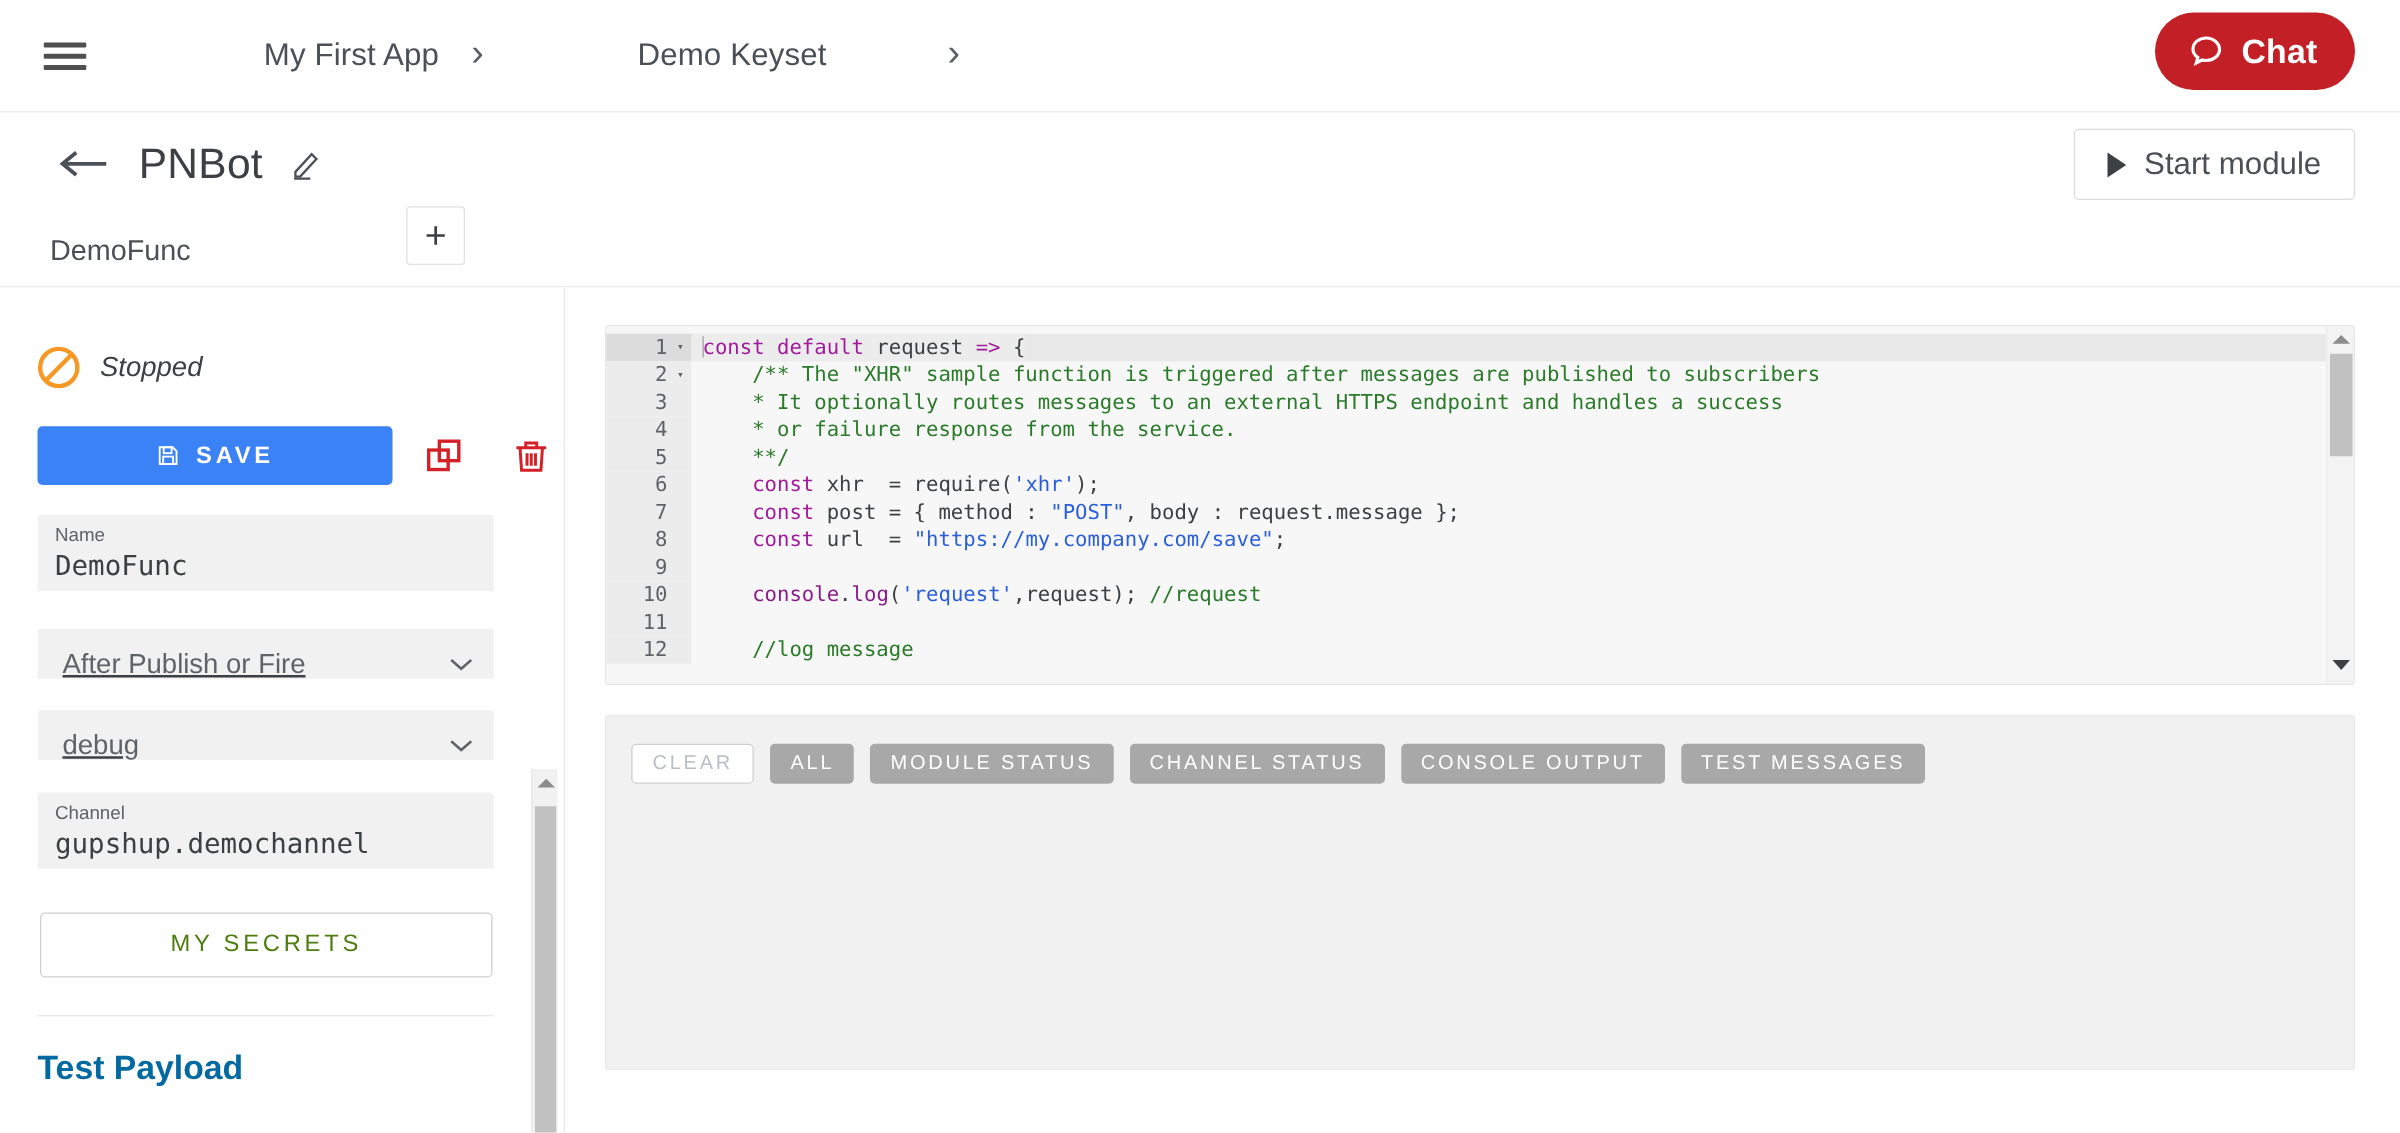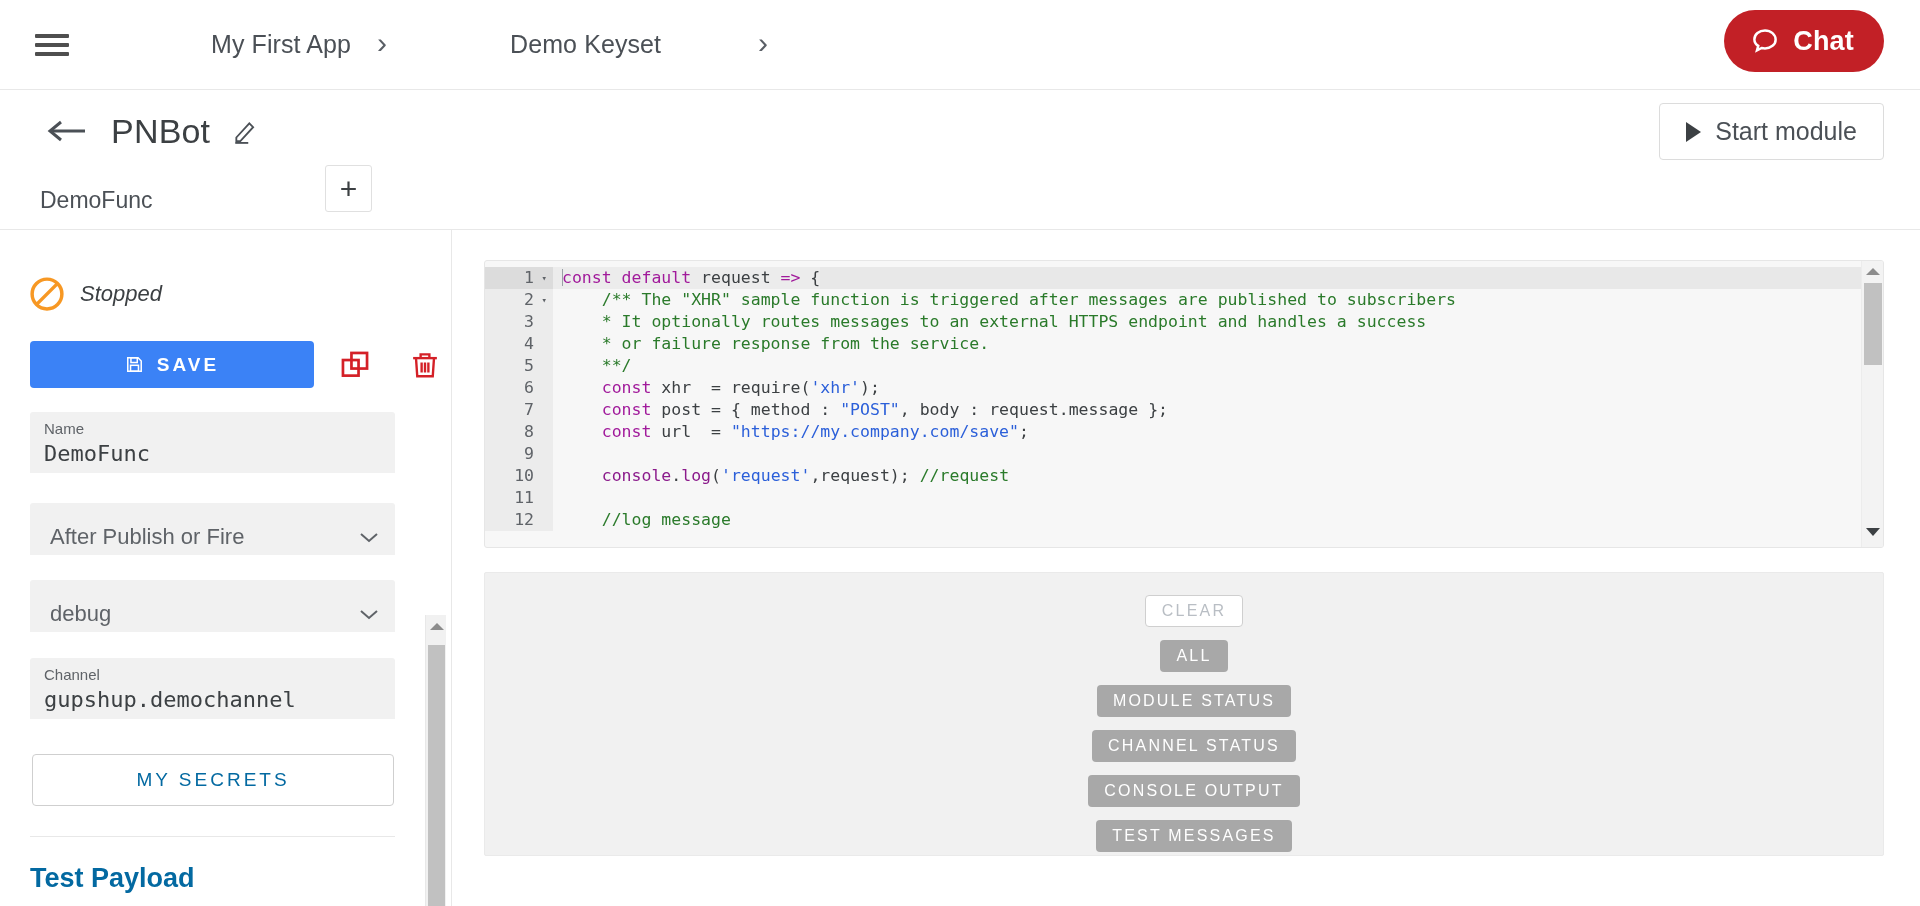--- a/index.html
+++ b/index.html
@@ -131,33 +131,34 @@
     background: #f1f1f1; border-radius: 3px 3px 0 0;
     position: relative;
   }
   .field.text { height: 61px; padding: 8px 0 0 14px; }
   .field .flabel { font-size: 15px; color: #5f6368; display: block; }
   .field .fvalue {
     font-family: "DejaVu Sans Mono", monospace;
     font-size: 22px; color: #3c4043; display: block; margin-top: 4px;
   }
   .field.select {
-    height: 52px; display: flex; align-items: center; padding: 16px 16px 0 20px;
+    height: 40px; display: flex; align-items: center; padding: 16px 16px 0 20px;
     cursor: pointer;
+    text-decoration: underline;
   }
   .field.select .sval { font-size: 22px; color: #5f6368; flex: 1; }
   #name-field { margin-top: 24px; }
   #trigger-field { margin-top: 30px; }
   #loglevel-field { margin-top: 25px; }
   #channel-field { margin-top: 26px; }
 
   #secrets-btn {
     margin: 35px 0 0 32px; width: 362px; height: 52px;
     background: #fff; border: 1px solid #cfcfcf; border-radius: 4px;
-    font-size: 19px; letter-spacing: 3px; color: #0369a1; cursor: pointer;
+    font-size: 19px; letter-spacing: 3px; color: #4d7c0f; cursor: pointer;
     font-family: "Liberation Sans", sans-serif;
   }
   #sb-divider { margin: 30px 0 0 30px; width: 365px; height: 1px; background: #e8e8e8; }
   #payload-title { margin: 26px 0 0 30px; font-size: 27px; font-weight: bold; color: #0369a1; }
 
   
   #sb-scroll {
     position: absolute; left: 425px; top: 385px;
     width: 21px; height: 520px;
     background: #f1f1f1; border-left: 1px solid #e8e8e8;
@@ -213,21 +214,21 @@
   .cv-arrow { position: absolute; left: 4px; width: 0; height: 0; cursor: pointer; }
   .cv-arrow.up { top: 7px; border-left: 7px solid transparent; border-right: 7px solid transparent; border-bottom: 7px solid #8c8c8c; }
   .cv-arrow.down { bottom: 11px; border-left: 7px solid transparent; border-right: 7px solid transparent; border-top: 8px solid #3c4043; }
 
   
   #console {
     position: absolute; left: 32px; top: 342px;
     width: 1400px; height: 284px;
     background: #f1f1f1; border: 1px solid #eaeaea; border-radius: 2px;
   }
-  #filter-row { display: flex; align-items: center; gap: 13px; padding: 22px 0 0 20px; flex-direction: column; }
+  #filter-row { display: flex; align-items: center; gap: 13px; padding: 22px 0 0 20px; }
   .fbtn {
     height: 32px; padding: 0 16px; border-radius: 4px; border: none;
     font-family: "Liberation Sans", sans-serif; font-size: 16px;
     letter-spacing: 2.2px; color: #ffffff; background: #a8a8a8;
     cursor: pointer; white-space: nowrap;
   }
   .fbtn.clear { background: #ffffff; border: 1px solid #cfcfcf; color: #b9bec4; }
   #console-out { position: absolute; left: 0; top: 76px; width: 100%; bottom: 0; }
 </style>
 </head>

